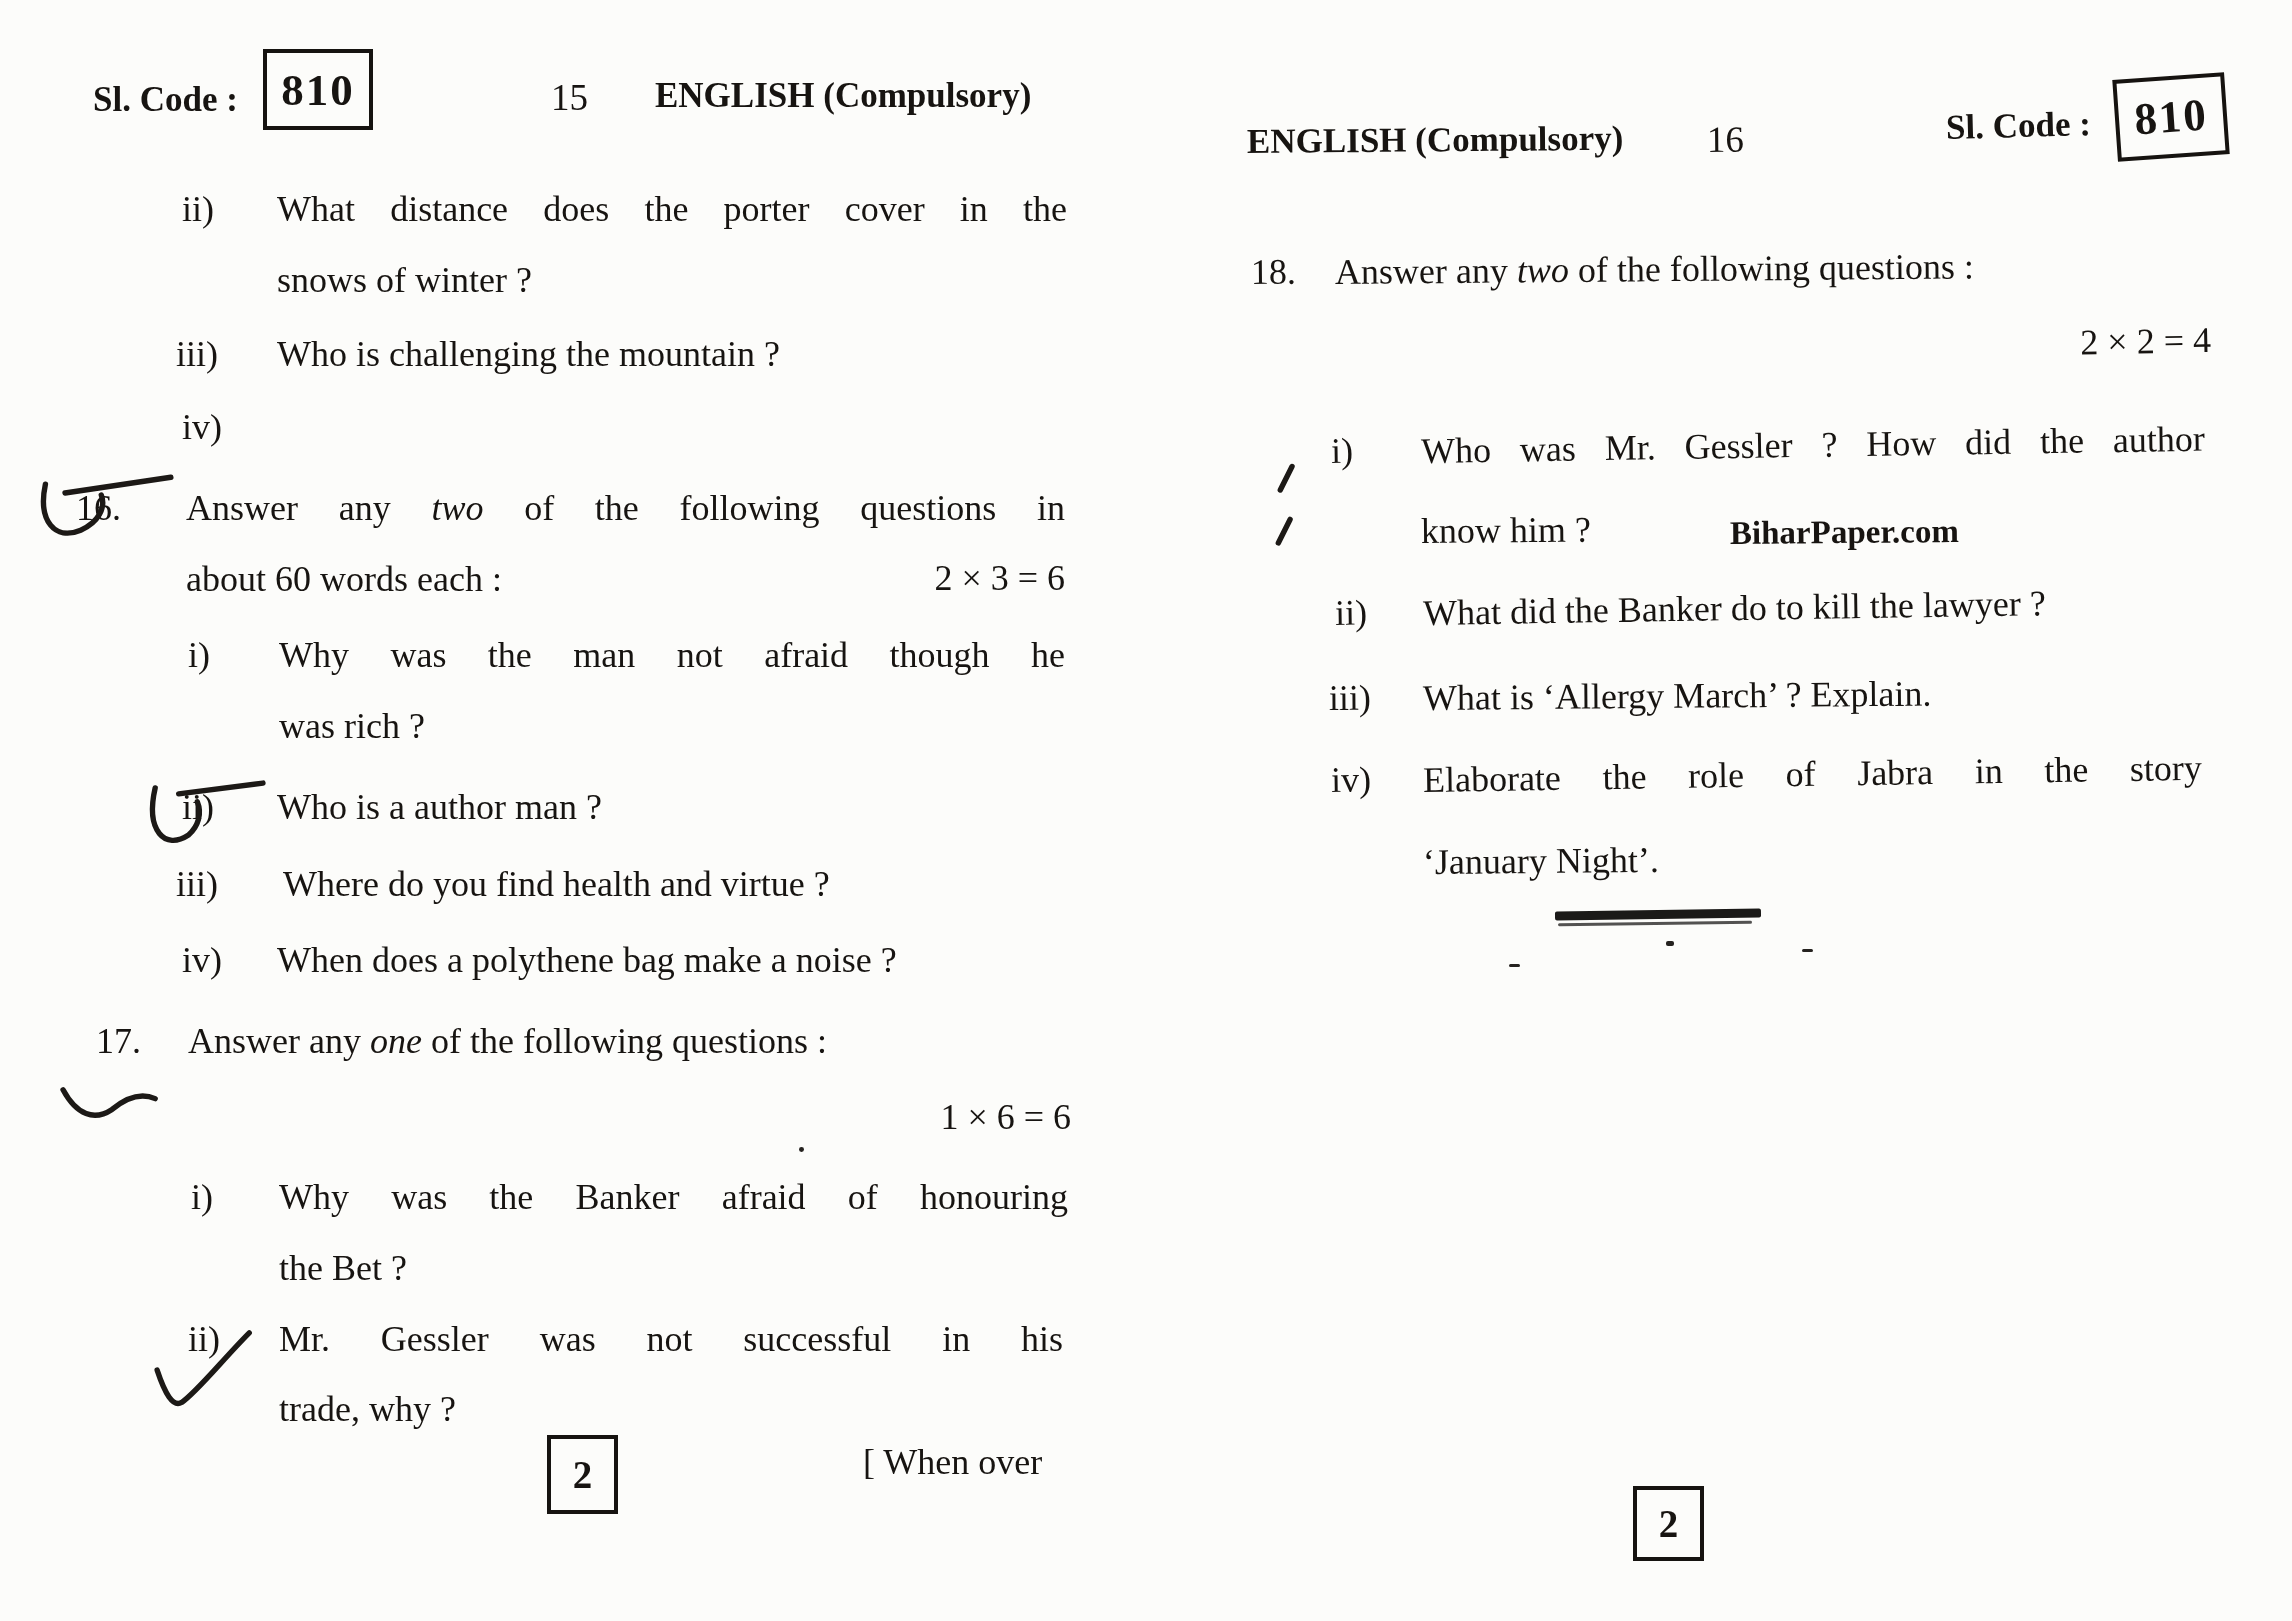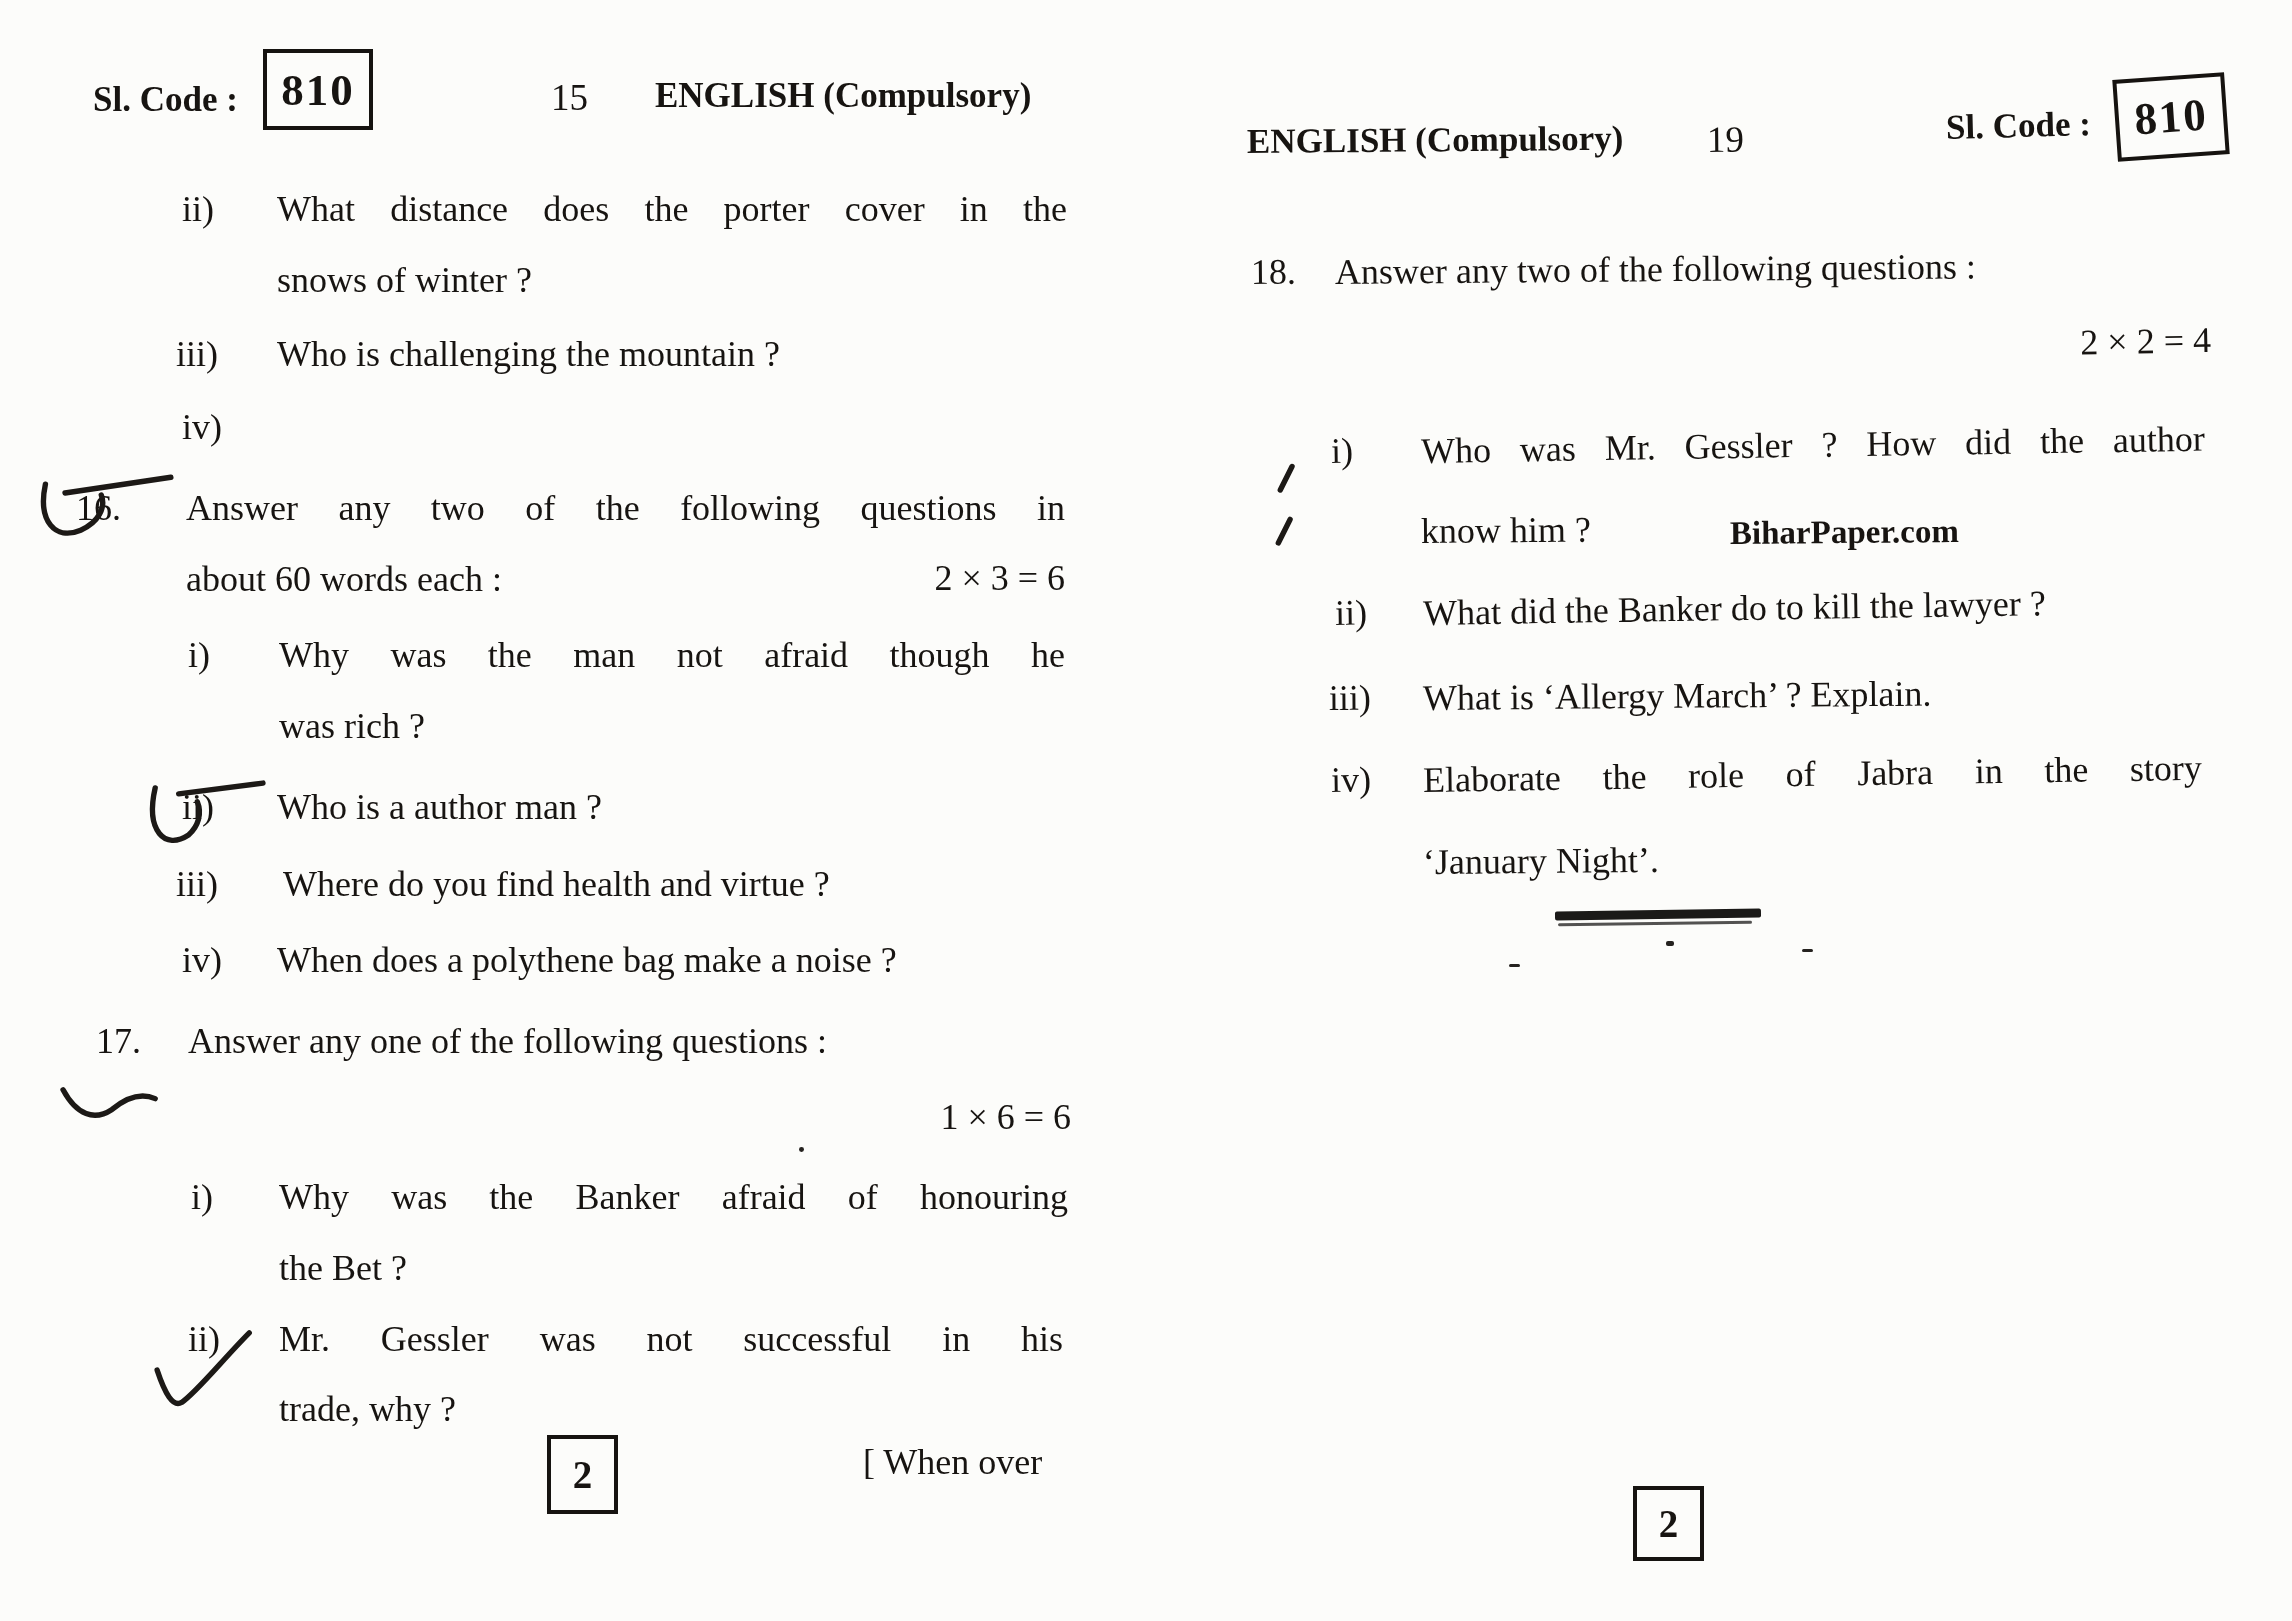--- a/index.html
+++ b/index.html
@@ -11,21 +11,21 @@
     background:#fcfcfa;
     font-family:"Liberation Serif", serif;
     color:#171411;
     overflow:hidden;
   }
   .abs{position:absolute;}
   .txt{font-size:36px;line-height:71px;white-space:nowrap;}
   .wtxt{font-size:36px;line-height:71px;}
   .num{font-size:36px;line-height:71px;}
   .b{font-weight:bold;}
-  .em{}
+  .em{font-style:italic;}
   .just{white-space:normal;text-align:justify;text-align-last:justify;}
   .hdr{font-size:35px;line-height:43px;white-space:nowrap;}
   .codebox{
     border:4.9px solid #161310;
     display:flex;align-items:center;justify-content:center;
     font-weight:bold;font-size:45px;letter-spacing:2px;
     background:#fcfcfa;
   }
   .pagebox{
     border:4.9px solid #161310;
@@ -93,21 +93,21 @@
   <div class="abs num" style="left:188px;top:1304px">ii)</div>
   <div class="abs wtxt just" style="left:279px;top:1304px;width:784px">Mr. Gessler was not successful in his</div>
   <div class="abs txt" style="left:279px;top:1374px">trade, why ?</div>
 
   <div class="abs pagebox" style="left:547px;top:1435px;width:63px;height:71px">
     <span>2</span>
   </div>
   <div class="abs txt" style="left:863px;top:1427px">[ When over</div>
 
   <div class="abs hdr b tilt1" style="left:1247px;top:120px">ENGLISH (Compulsory)</div>
-  <div class="abs hdr tilt1" style="left:1707px;top:118px;font-size:37px">19</div>
+  <div class="abs hdr tilt1" style="left:1707px;top:118px;font-size:37px">16</div>
   <div class="abs hdr b" style="left:1946px;top:104px;transform:rotate(-1.5deg)">Sl. Code :</div>
   <div class="abs codebox" style="left:2115px;top:76px;width:104px;height:74px;transform:rotate(-4deg)">
     <span>810</span>
   </div>
 
   <div class="abs num tilt1" style="left:1251px;top:237px">18.</div>
   <div class="abs txt tilt1" style="left:1335px;top:237px"><span>Answer any </span><span class="em">two</span><span> of the following questions :</span></div>
   <div class="abs marks tilt3" style="left:1917px;top:325px;width:294px">2 × 2 = 4</div>
 
   <div class="abs num tilt2" style="left:1331px;top:416px">i)</div>

